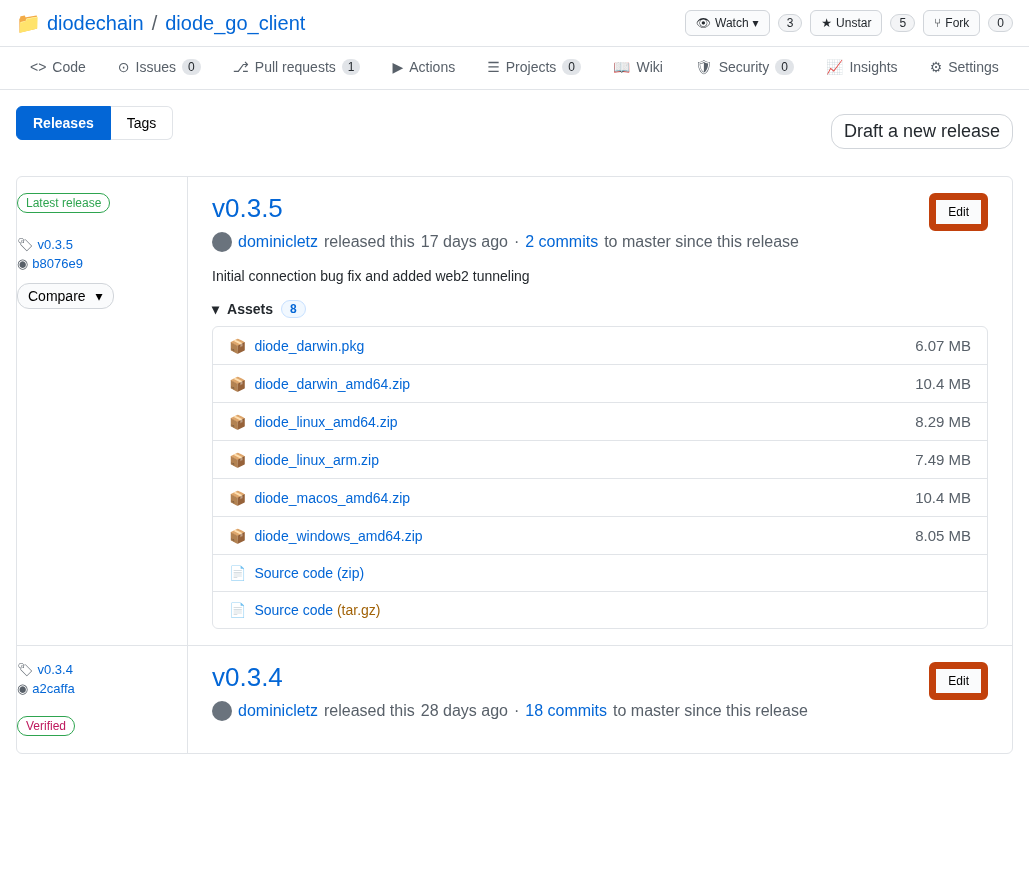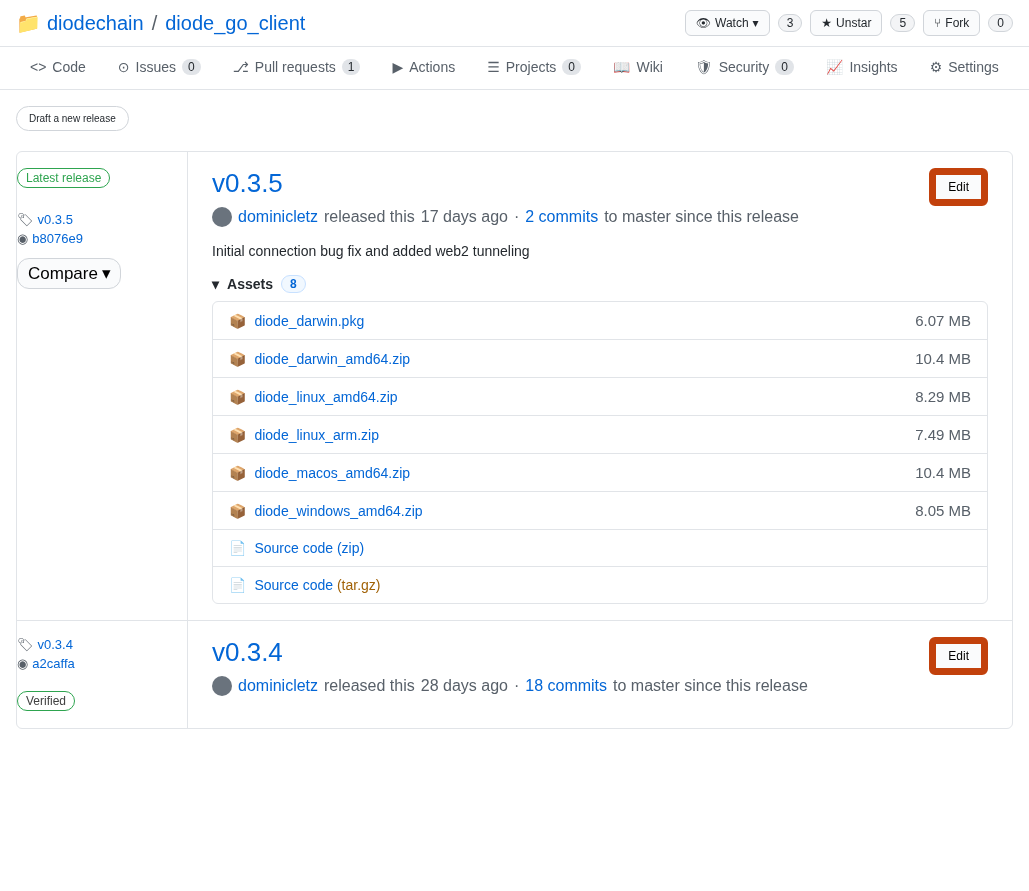--- a/index.html
+++ b/index.html
@@ -22,33 +22,33 @@
     .page-content { padding: 16px; }
 
     
     .release-tabs { display: flex; gap: 0; margin-bottom: 16px; }
     .release-tab { padding: 8px 16px; border: 1px solid #e1e4e8; font-size: 14px; cursor: pointer; background: #fff; }
     .release-tab:first-child { border-radius: 6px 0 0 6px; }
     .release-tab:last-child { border-radius: 0 6px 6px 0; border-left: none; }
     .release-tab.active { background: #0366d6; color: #fff; border-color: #0366d6; font-weight: 600; }
 
     
-    .draft-btn { padding: 6px 12px; background: #fff; border: 1px solid #d1d5da; border-radius: 13px; font-size: 10px; cursor: pointer; color: #24292e; float: right; }
+    .draft-btn { padding: 6px 12px; background: #fff; border: 1px solid #d1d5da; border-radius: 13px; font-size: 18px; cursor: pointer; color: #24292e; float: right; }
     .release-sidebar { width: 170px; flex-shrink: 0; padding: 16px 16px 16px 0; }
     .release-main { flex: 1; border-left: 1px solid #e1e4e8; padding: 16px 24px; }
 
     
     .latest-badge { display: inline-block; padding: 2px 8px; border: 1px solid #2ea44f; border-radius: 20px; color: #2ea44f; font-size: 12px; margin-bottom: 24px; }
     .sidebar-tag { display: flex; align-items: center; gap: 4px; color: #586069; font-size: 13px; margin-bottom: 4px; }
     .sidebar-tag a { color: #0366d6; }
     .sidebar-commit { display: flex; align-items: center; gap: 4px; color: #586069; font-size: 13px; margin-bottom: 12px; }
     .sidebar-commit a { color: #0366d6; }
-    .compare-btn { padding: 4px 10px; border: 1px solid #d1d5da; border-radius: 12px; font-size: 17px; background: #fafbfc; cursor: pointer; display: flex; align-items: center; gap: 4px; }
-
-    .sidebar-verified { display: inline-block; padding: 2px 8px; border: 1px solid #2ea44f; border-radius: 20px; color: #404040; font-size: 12px; margin-top: 8px; }
+    .compare-btn { padding: 4px 10px; border: 1px solid #d1d5da; border-radius: 12px; font-size: 14px; background: #fafbfc; cursor: pointer; display: flex; align-items: center; gap: 10px; }
+
+    .sidebar-verified { display: inline-block; padding: 2px 8px; border: 1px solid #2ea44f; border-radius: 20px; color: #be185d; font-size: 12px; margin-top: 8px; }
 
     
     .release-title-row { display: flex; justify-content: space-between; align-items: flex-start; }
     .release-version { font-size: 26px; color: #0366d6; margin-bottom: 8px; }
     .edit-btn { padding: 5px 12px; border: 7px solid #c2410c; border-radius: 6px; font-size: 12px; background: #fafbfc; cursor: pointer; }
     .release-meta { display: flex; align-items: center; gap: 6px; font-size: 16px; color: #586069; margin-bottom: 16px; }
     .release-meta .avatar { width: 20px; height: 20px; border-radius: 50%; background: #aaa; display: inline-block; overflow: hidden; }
     .release-description { margin-bottom: 16px; font-size: 14px; color: #24292e; }
 
     
@@ -133,20 +133,24 @@
   </div>
   <div class="nav-item">
     <span>⚙</span>
     <span>Settings</span>
   </div>
 </nav>
 
 <div class="page-content">
 
   <div style="display:flex; justify-content: space-between; align-items: center; margin-bottom: 20px;">
+    <div class="release-tabs">
+      <button class="release-tab active">Releases</button>
+      <button class="release-tab">Tags</button>
+    </div>
     <button class="draft-btn">Draft a new release</button>
   </div>
 
   <div class="releases-container">
     <div class="release-entry">
 
       <div class="release-sidebar">
         <div>
           <span class="latest-badge">Latest release</span>
         </div>

